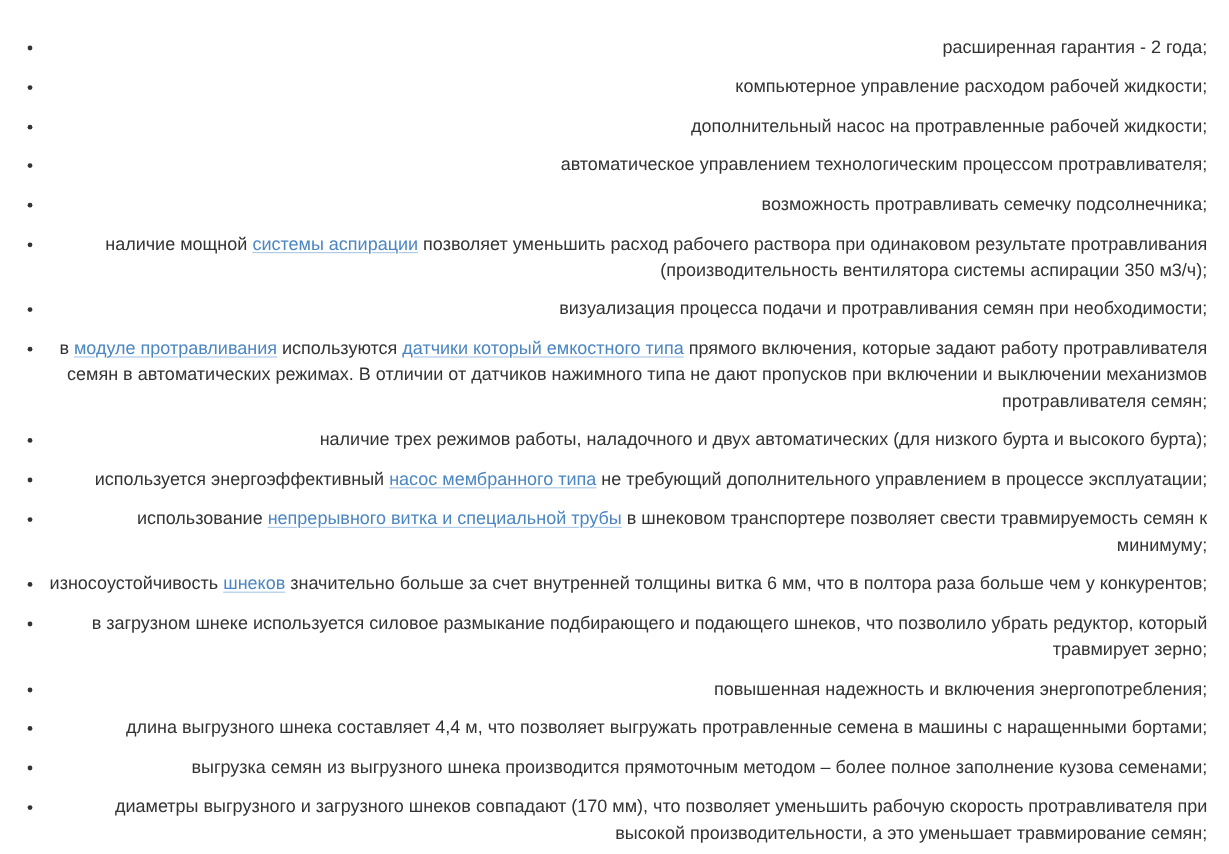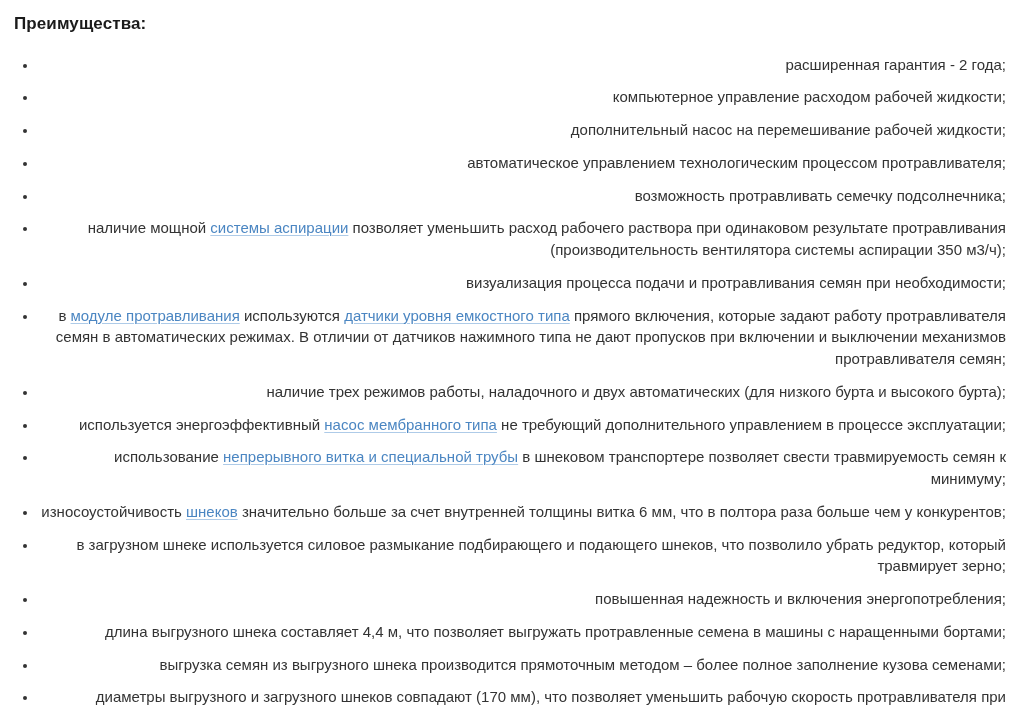--- a/index.html
+++ b/index.html
@@ -44,31 +44,30 @@
     text-decoration-color: #aecbe8;
     text-decoration-thickness: 1px;
     text-underline-offset: 2px;
     cursor: pointer;
   }
 </style>
 </head>
 <body>
 
 <div class="page">
-  <h2 class="page-heading">Преимущества:</h2>
 
   <ul class="advantages-list">
       <li><span>расширенная гарантия - 2 года;</span></li>
       <li><span>компьютерное управление расходом рабочей жидкости;</span></li>
-      <li><span>дополнительный насос на перемешивание рабочей жидкости;</span></li>
+      <li><span>дополнительный насос на протравленные рабочей жидкости;</span></li>
       <li><span>автоматическое управлением технологическим процессом протравливателя;</span></li>
       <li><span>возможность протравливать семечку подсолнечника;</span></li>
       <li><span>наличие мощной </span><a href="#" class="inline-link">системы аспирации</a><span> позволяет уменьшить расход рабочего раствора при одинаковом результате протравливания (производительность вентилятора системы аспирации 350 м3/ч);</span></li>
       <li><span>визуализация процесса подачи и протравливания семян при необходимости;</span></li>
-      <li><span>в </span><a href="#" class="inline-link">модуле протравливания</a><span> используются </span><a href="#" class="inline-link">датчики уровня емкостного типа</a><span> прямого включения, которые задают работу протравливателя семян в автоматических режимах. В отличии от датчиков нажимного типа не дают пропусков при включении и выключении механизмов протравливателя семян;</span></li>
+      <li><span>в </span><a href="#" class="inline-link">модуле протравливания</a><span> используются </span><a href="#" class="inline-link">датчики который емкостного типа</a><span> прямого включения, которые задают работу протравливателя семян в автоматических режимах. В отличии от датчиков нажимного типа не дают пропусков при включении и выключении механизмов протравливателя семян;</span></li>
       <li><span>наличие трех режимов работы, наладочного и двух автоматических (для низкого бурта и высокого бурта);</span></li>
       <li><span>используется энергоэффективный </span><a href="#" class="inline-link">насос мембранного типа</a><span> не требующий дополнительного управлением в процессе эксплуатации;</span></li>
       <li><span>использование </span><a href="#" class="inline-link">непрерывного витка и специальной трубы</a><span> в шнековом транспортере позволяет свести травмируемость семян к минимуму;</span></li>
       <li><span>износоустойчивость </span><a href="#" class="inline-link">шнеков</a><span> значительно больше за счет внутренней толщины витка 6 мм, что в полтора раза больше чем у конкурентов;</span></li>
       <li><span>в загрузном шнеке используется силовое размыкание подбирающего и подающего шнеков, что позволило убрать редуктор, который травмирует зерно;</span></li>
       <li><span>повышенная надежность и включения энергопотребления;</span></li>
       <li><span>длина выгрузного шнека составляет 4,4 м, что позволяет выгружать протравленные семена в машины с наращенными бортами;</span></li>
       <li><span>выгрузка семян из выгрузного шнека производится прямоточным методом – более полное заполнение кузова семенами;</span></li>
       <li><span>диаметры выгрузного и загрузного шнеков совпадают (170 мм), что позволяет уменьшить рабочую скорость протравливателя при высокой производительности, а это уменьшает травмирование семян;</span></li>
     </ul>

